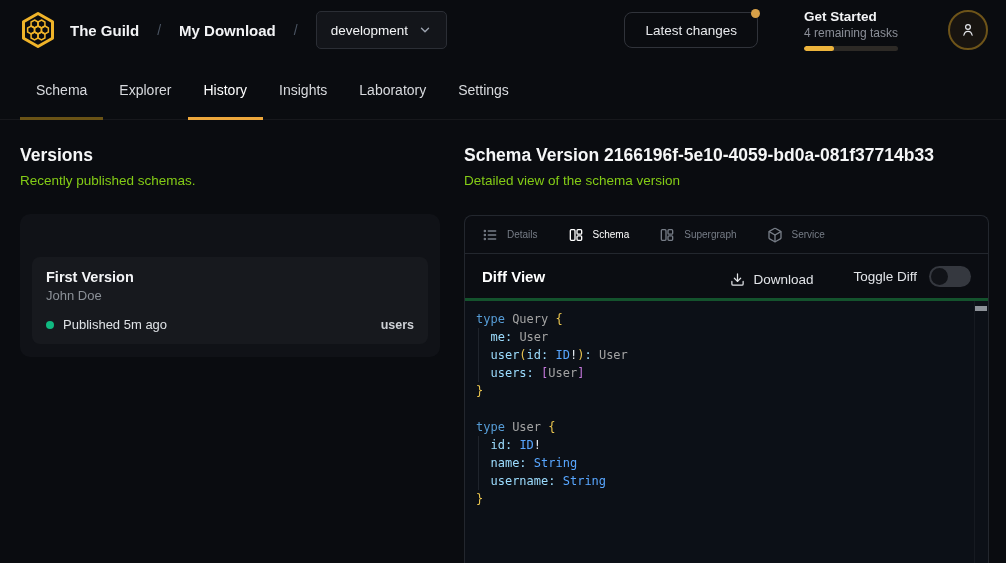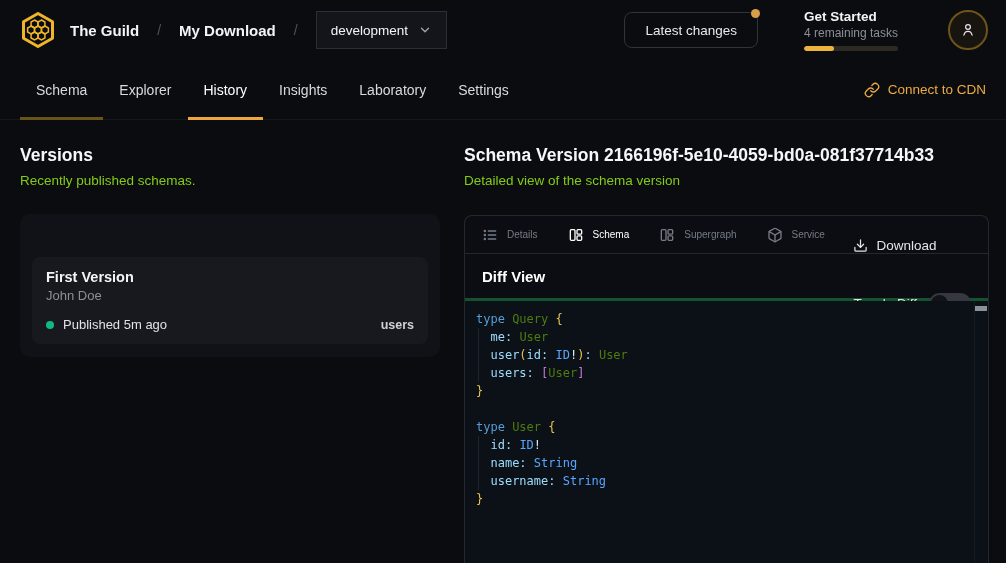--- a/index.html
+++ b/index.html
@@ -13,21 +13,21 @@
   svg { display:block; }
 
   
   .header { height:60px; display:flex; align-items:center; padding:0 18px; }
   .logo { width:40px; height:40px; flex:0 0 auto; }
   .crumbs { display:flex; align-items:center; margin-left:12px; }
   .crumb { font-size:15px; font-weight:600; color:#f3f4f6; cursor:pointer; }
   .crumb-sep { color:#4b5563; font-size:14px; margin:0 18px; }
   .env-select {
     display:flex; align-items:center; gap:10px;
-    height:38px; padding:0 14px; border:1px solid #2b2e35; border-radius:0;
+    height:38px; padding:0 14px; border:1px solid #2b2e35; border-radius:5px;
     background:#13151a; font-size:13.5px; color:#f3f4f6; cursor:pointer;
   }
   .header-spacer { flex:1; }
   .latest-btn {
     position:relative; height:36px; padding:0 20px; border:1px solid #30333a;
     border-radius:8px; background:transparent; color:#e8eaed; font-size:13.5px;
     font-family:inherit; cursor:pointer;
   }
   .notif-dot { position:absolute; top:-4px; right:-3px; width:9px; height:9px; border-radius:50%; background:#d7a048; }
   .get-started { margin-left:46px; width:94px; }
@@ -67,33 +67,33 @@
   .vc-status { margin-left:9px; font-size:13px; color:#dfe2e6; }
   .vc-service { margin-left:auto; font-size:12.5px; font-weight:700; color:#ced1d6; }
 
   
   .version-box { margin-top:27px; flex:1; border:1px solid #23272e; border-bottom:none; border-radius:8px 8px 0 0; background:#0b0d12; display:flex; flex-direction:column; overflow:hidden; }
   .vb-tabs { height:38px; flex:0 0 auto; display:flex; align-items:center; gap:30px; padding:0 17px; border-bottom:1px solid #23272e; }
   .vb-tab { display:flex; align-items:center; gap:9px; font-size:10px; color:#767c86; cursor:pointer; }
   .vb-tab.active { color:#ffffff; }
   .diff-bar { height:47px; flex:0 0 auto; display:flex; align-items:center; padding:0 17px; border-bottom:3px solid #14532d; }
   .diff-title { font-size:15px; font-weight:700; color:#ffffff; }
-  .diff-actions { margin-left:auto; display:flex; align-items:flex-start; gap:40px;flex-direction:column; }
+  .diff-actions { margin-left:auto; display:flex; align-items:flex-end; gap:40px; }
   .download-btn { display:flex; align-items:center; gap:8px; font-size:13.5px; color:#e2e4e8; background:none; border:none; font-family:inherit; cursor:pointer; }
   .toggle-group { display:flex; align-items:center; gap:12px; }
   .toggle-label { font-size:13.5px; color:#e2e4e8; }
   .switch { position:relative; width:42px; height:21px; border-radius:11px; background:#35383f; cursor:pointer; }
   .switch .knob { position:absolute; top:2px; left:2px; width:17px; height:17px; border-radius:50%; background:#111318; }
 
   
   .code-area { position:relative; flex:1; background:#0c1017; padding:9px 16px 0 11px; overflow:hidden; }
   .code-block { font-family:"DejaVu Sans Mono", monospace; font-size:12px; line-height:18px; color:#c9d1d9; }
   .code-line { white-space:pre; height:18px; }
   .tk-kw { color:#569cd6; }
-  .tk-ty { color:#4d7c0f; }
+  .tk-ty { color:#a3a3a3; }
   .tk-fd { color:#9cdcfe; }
   .tk-sc { color:#58a6ff; }
   .tk-pu { color:#eac54f; }
   .tk-br { color:#c678dd; }
   .tk-bn { color:#e6edf3; }
   .tk-pl { color:#c9d1d9; }
   .indent-guide { position:absolute; width:1px; background:#1f242c; left:13px; }
   .guide-1 { top:27px; height:54px; }
   .guide-2 { top:135px; height:54px; }
   .code-scrollbar { position:absolute; top:0; right:0; bottom:0; width:14px; border-left:1px solid #161a21; }
@@ -168,29 +168,20 @@
     </div>
   <div class="tab">
       <span>Insights</span>
     </div>
   <div class="tab">
       <span>Laboratory</span>
     </div>
   <div class="tab">
       <span>Settings</span>
     </div>
-  <div class="cdn-link">
-    <span>
-      <svg width="16" height="16" viewBox="0 0 24 24" fill="none" stroke="#edaa3f" stroke-width="2" stroke-linecap="round" stroke-linejoin="round">
-        <path d="M10 13a5 5 0 0 0 7.54.54l3-3a5 5 0 0 0-7.07-7.07l-1.72 1.71"></path>
-        <path d="M14 11a5 5 0 0 0-7.54-.54l-3 3a5 5 0 0 0 7.07 7.07l1.71-1.71"></path>
-      </svg>
-    </span>
-    <span>Connect to CDN</span>
-  </div>
 </div>
 
 <div class="main">
 
   <div class="col-left">
     <div class="panel-title">Versions</div>
     <div class="panel-sub">Recently published schemas.</div>
     <div class="versions-list">
       <div class="version-card">
         <div class="vc-name">First Version</div>

